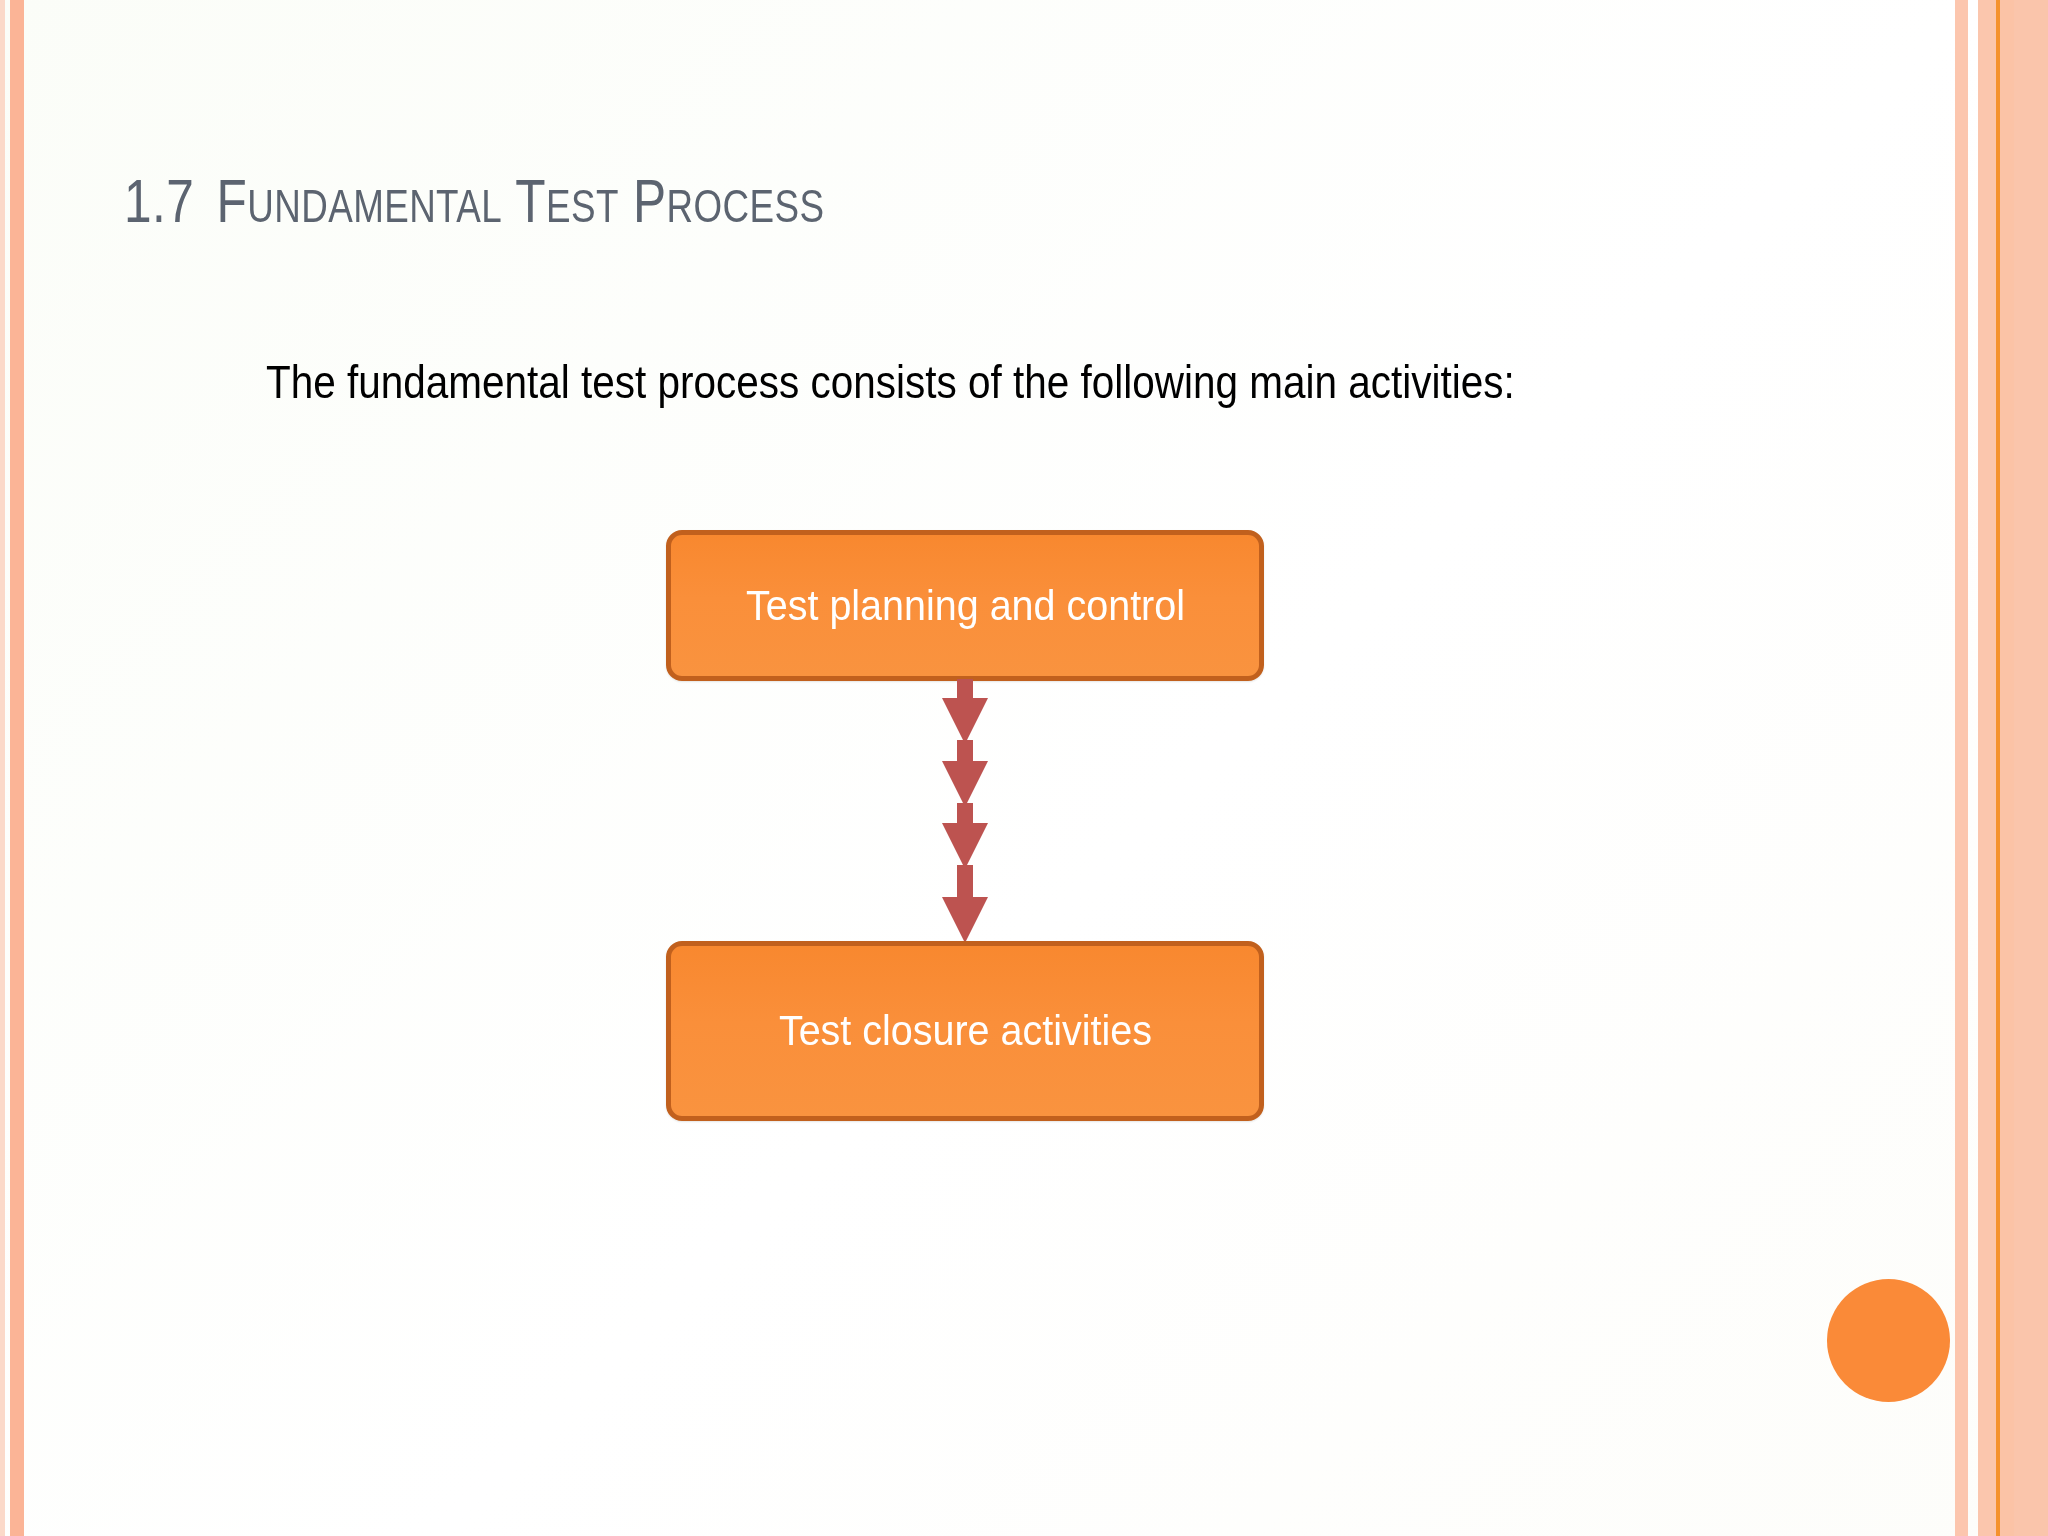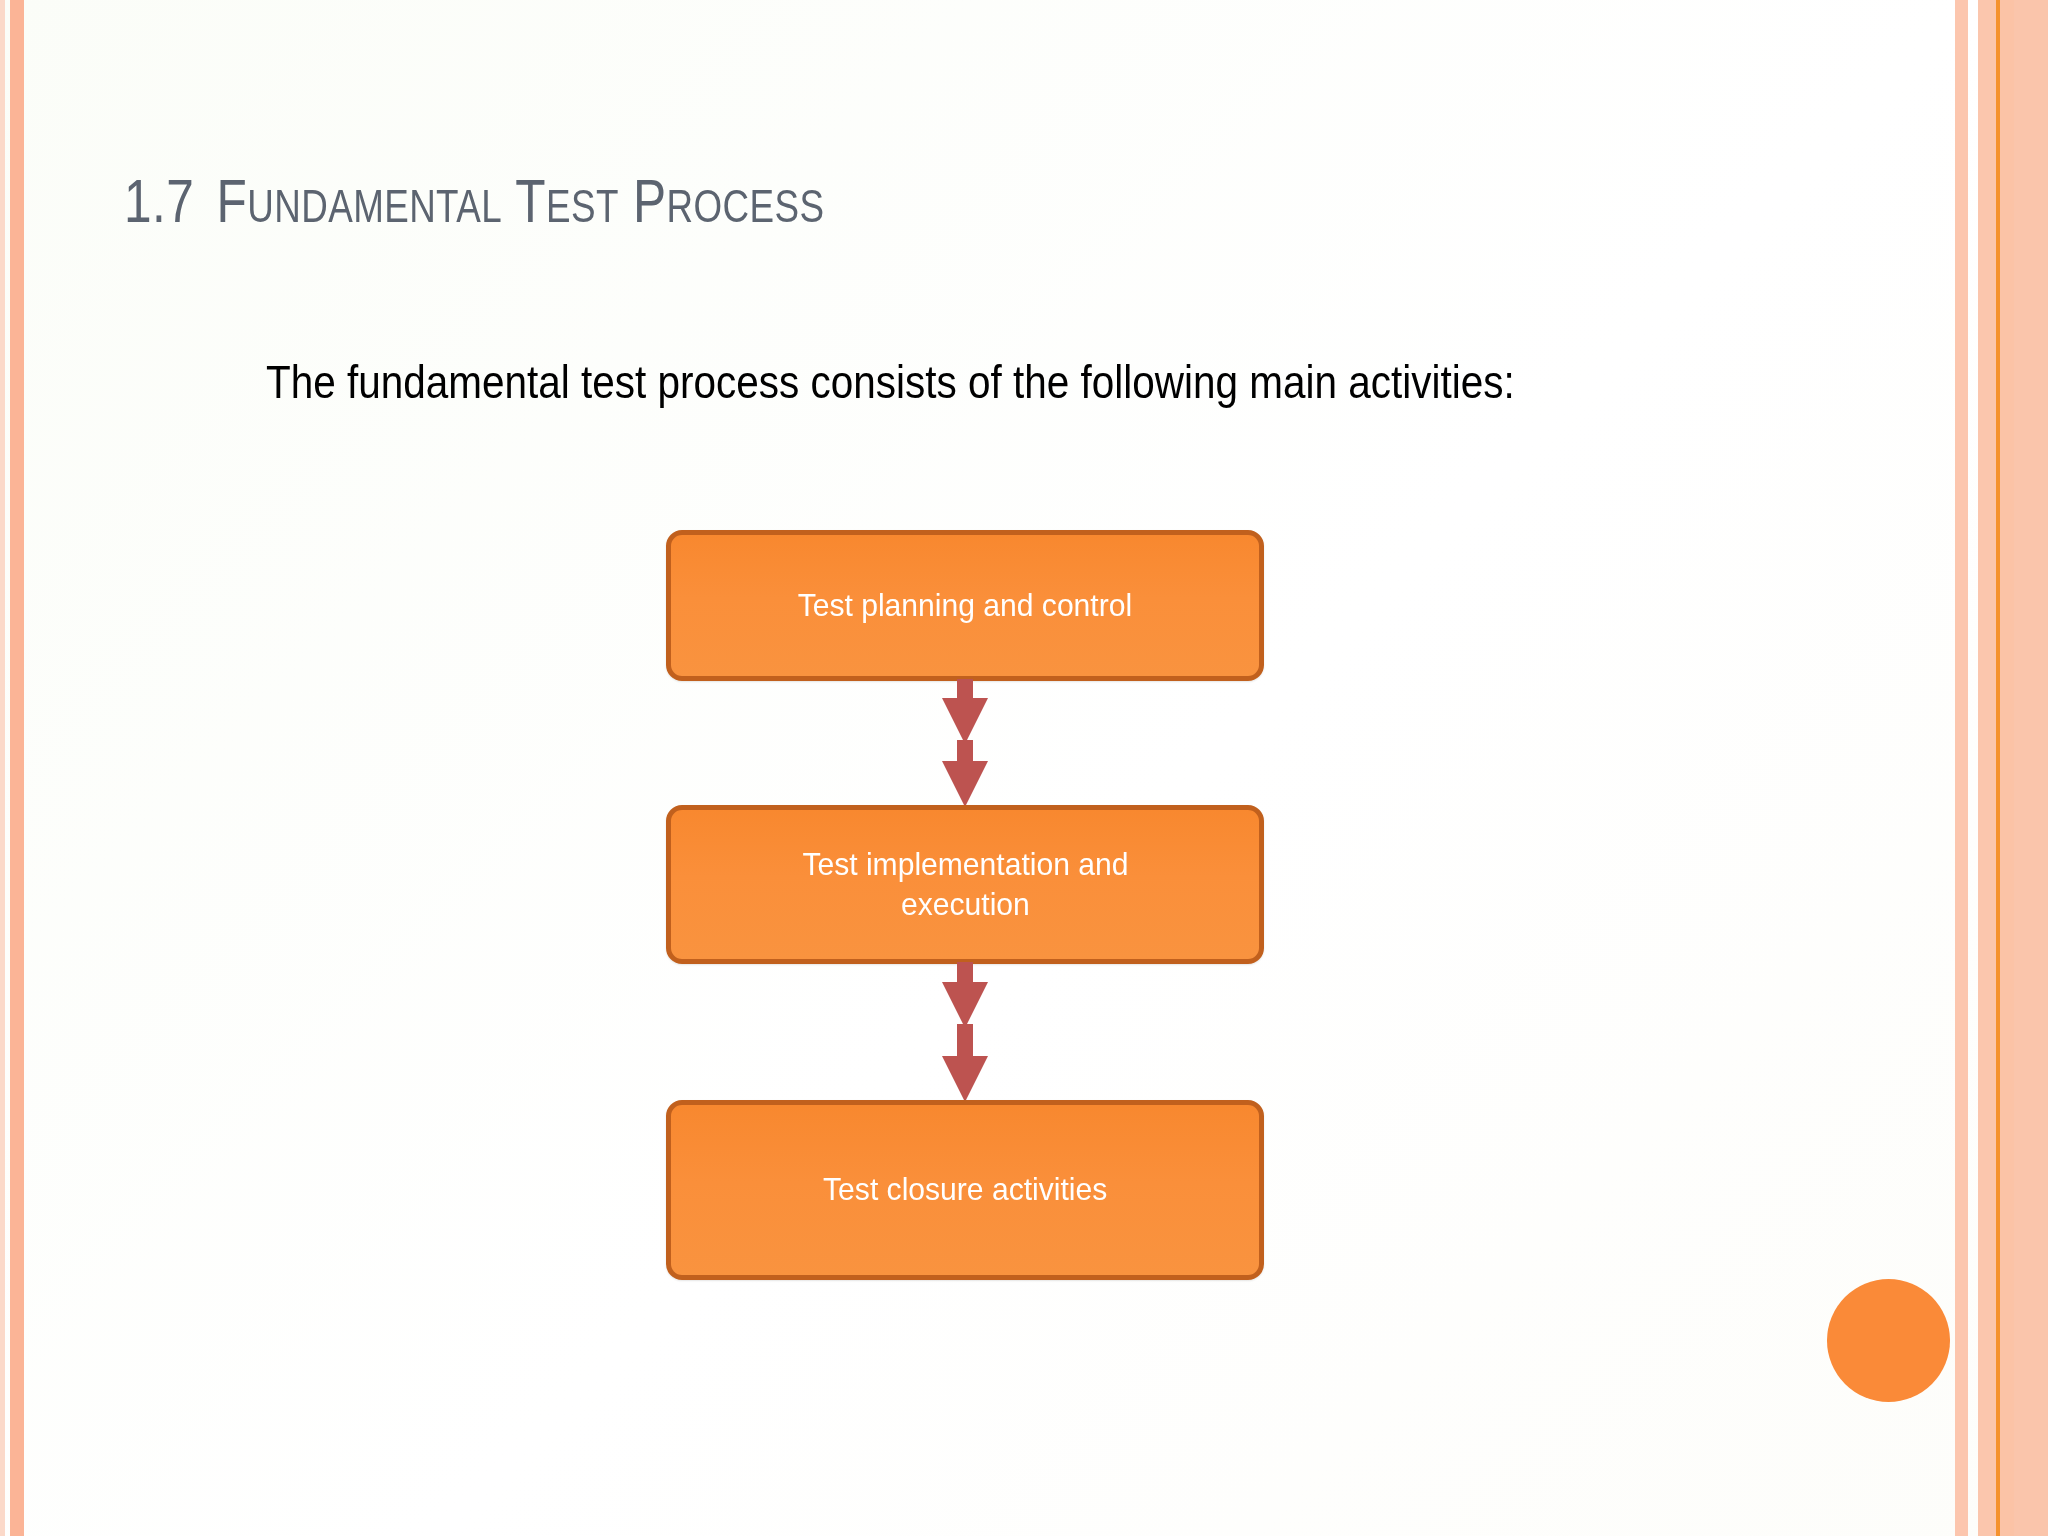--- a/index.html
+++ b/index.html
@@ -89,21 +89,21 @@
     position: relative;
     width: 598px;
     border: 5px solid #c1601d;
     border-radius: 16px;
     background: linear-gradient(180deg, #f8882f 0%, #fa8f3a 45%, #f9933f 100%);
     box-shadow: 0 1px 2px rgba(0,0,0,0.10);
     display: flex;
     align-items: center;
     justify-content: center;
     color: #ffffff;
-    font-size: 32px;
+    font-size: 42px;
     line-height: 1.22;
     text-align: center;
     padding: 12px 18px;
   }
   .flow-box .label {
     transform: scaleX(0.94);
     transform-origin: center center;
     white-space: pre-line;
   }
 
@@ -193,24 +193,20 @@
     </div>
 
 
     <div class="connector c-gap2">
       <div class="arrow">
         <div class="shaft"></div>
         <div class="head"></div>
       </div>
     </div>
 
-    <div class="flow-box h-two">
-      <span class="label">Test implementation and
-execution</span>
-    </div>
 
     <div class="connector c-gap3">
       <div class="arrow">
         <div class="shaft"></div>
         <div class="head"></div>
       </div>
     </div>
 
 
     <div class="connector c-gap4">

